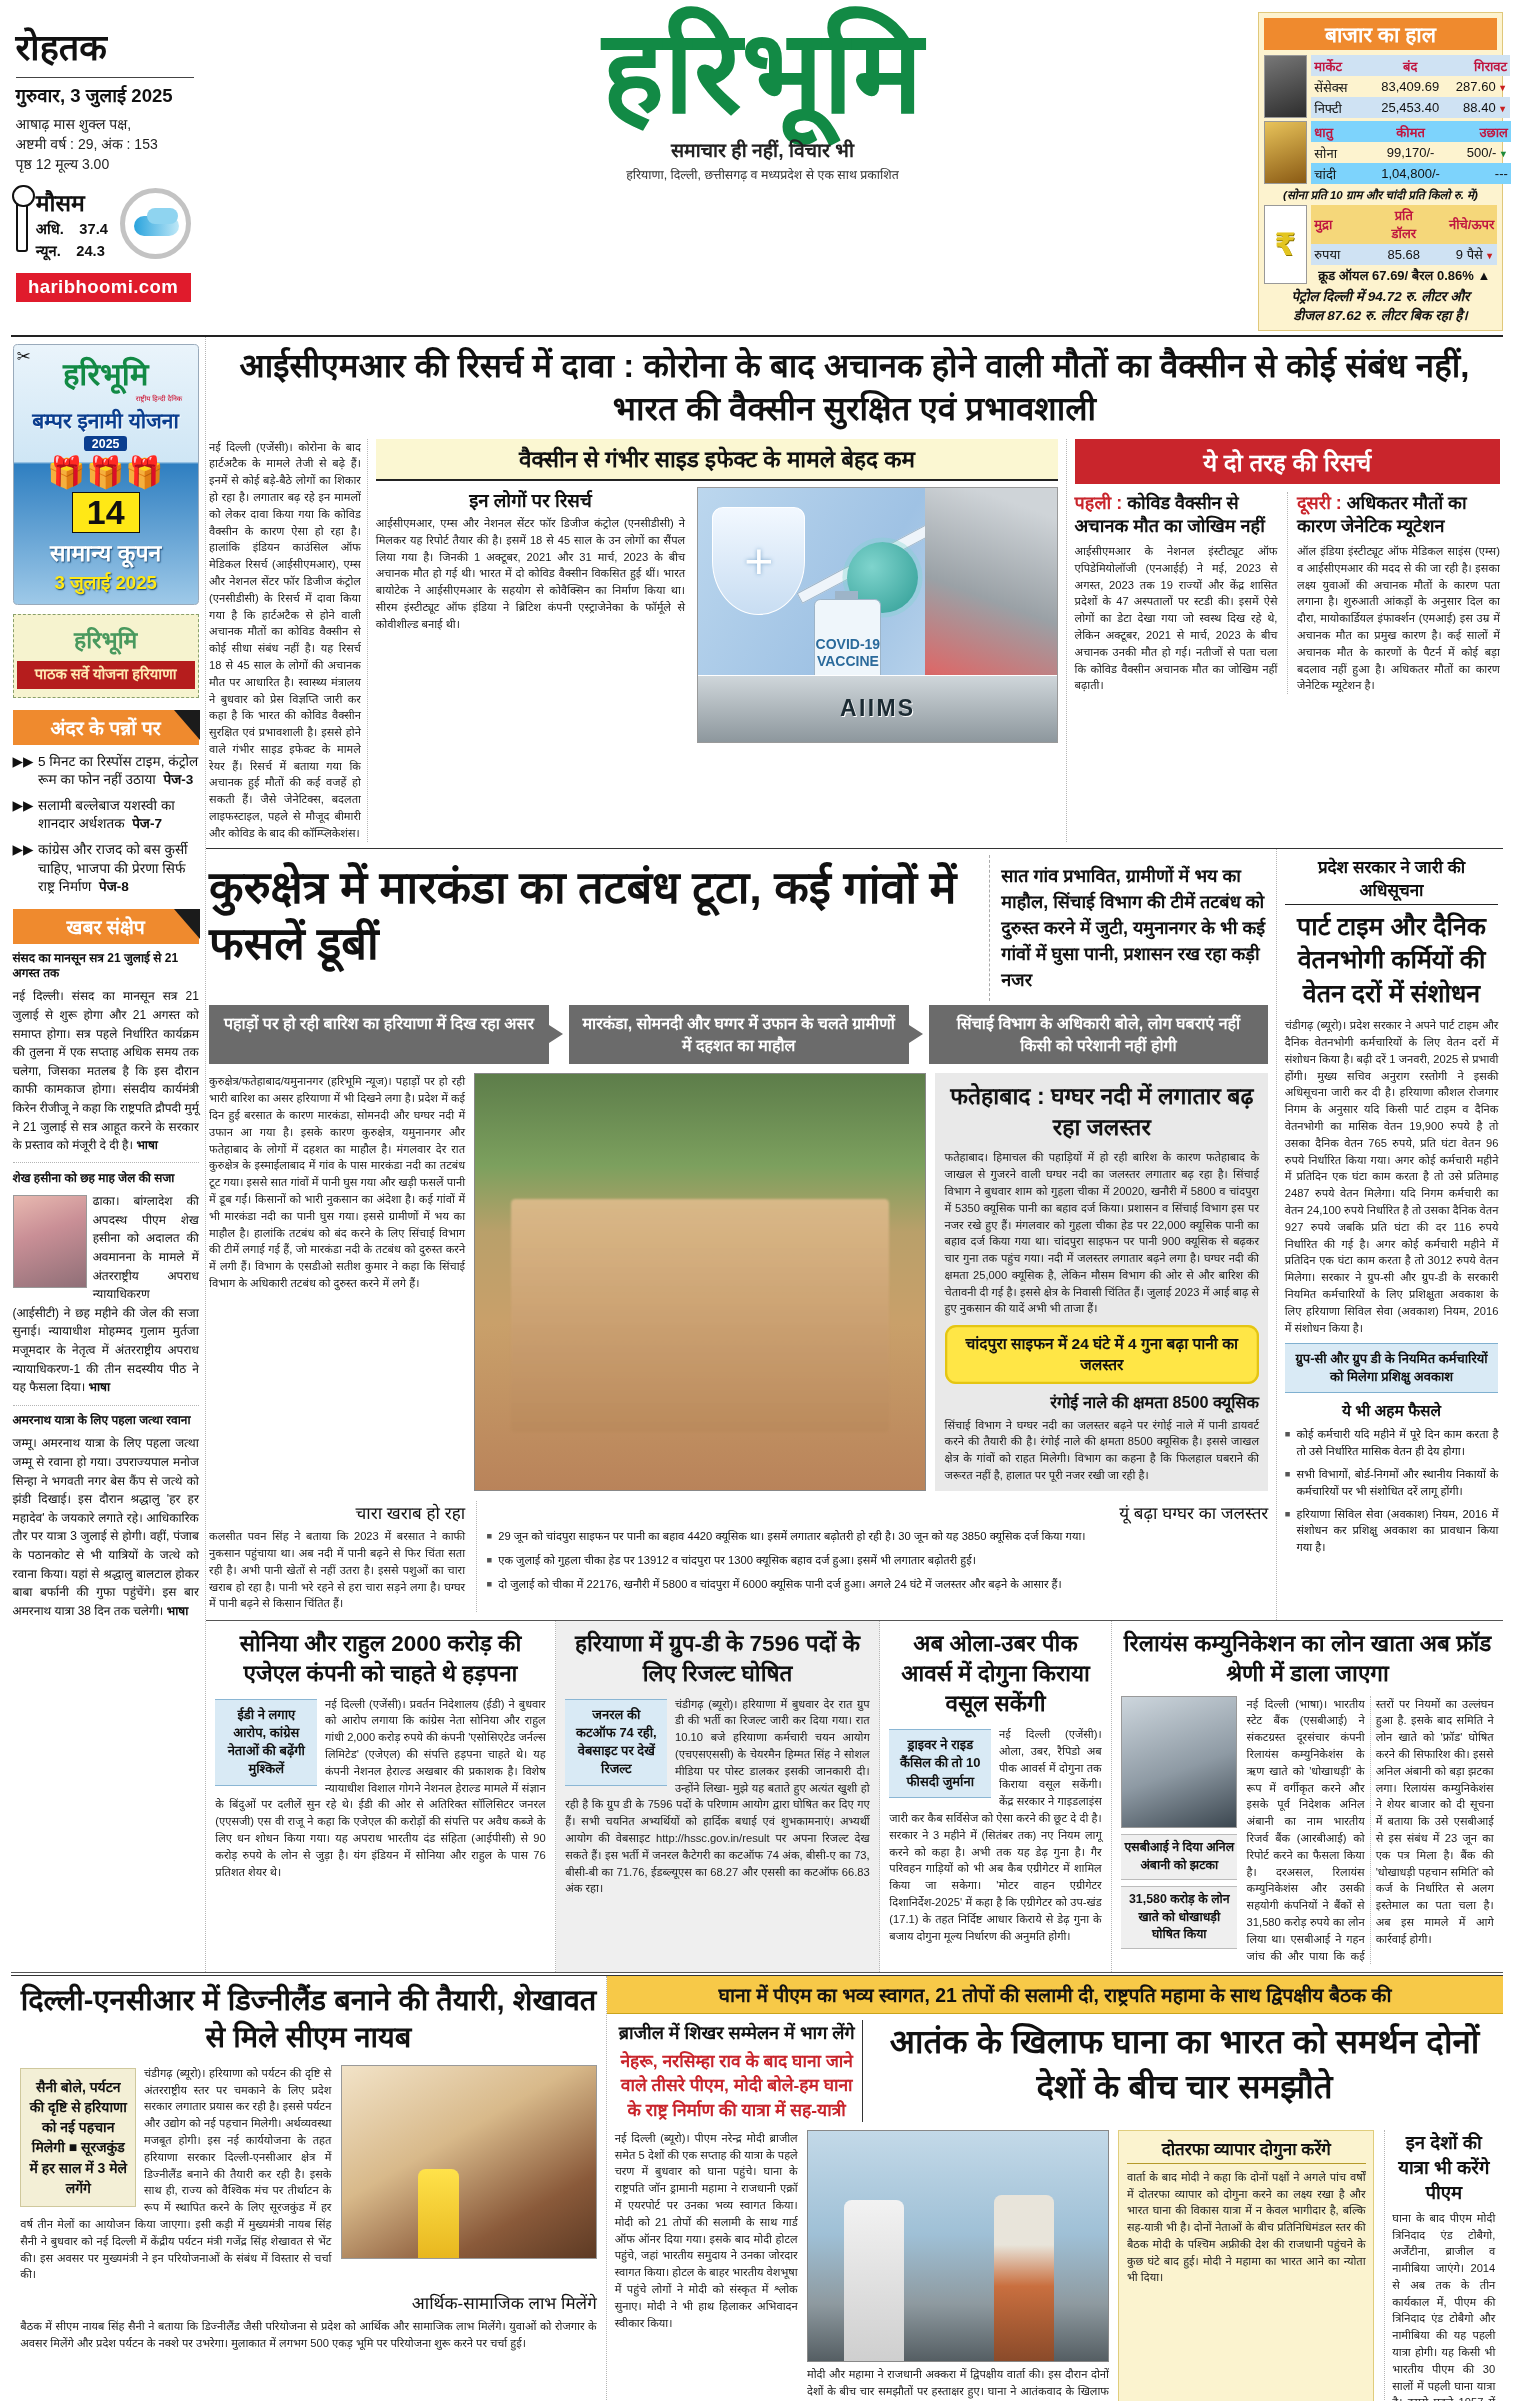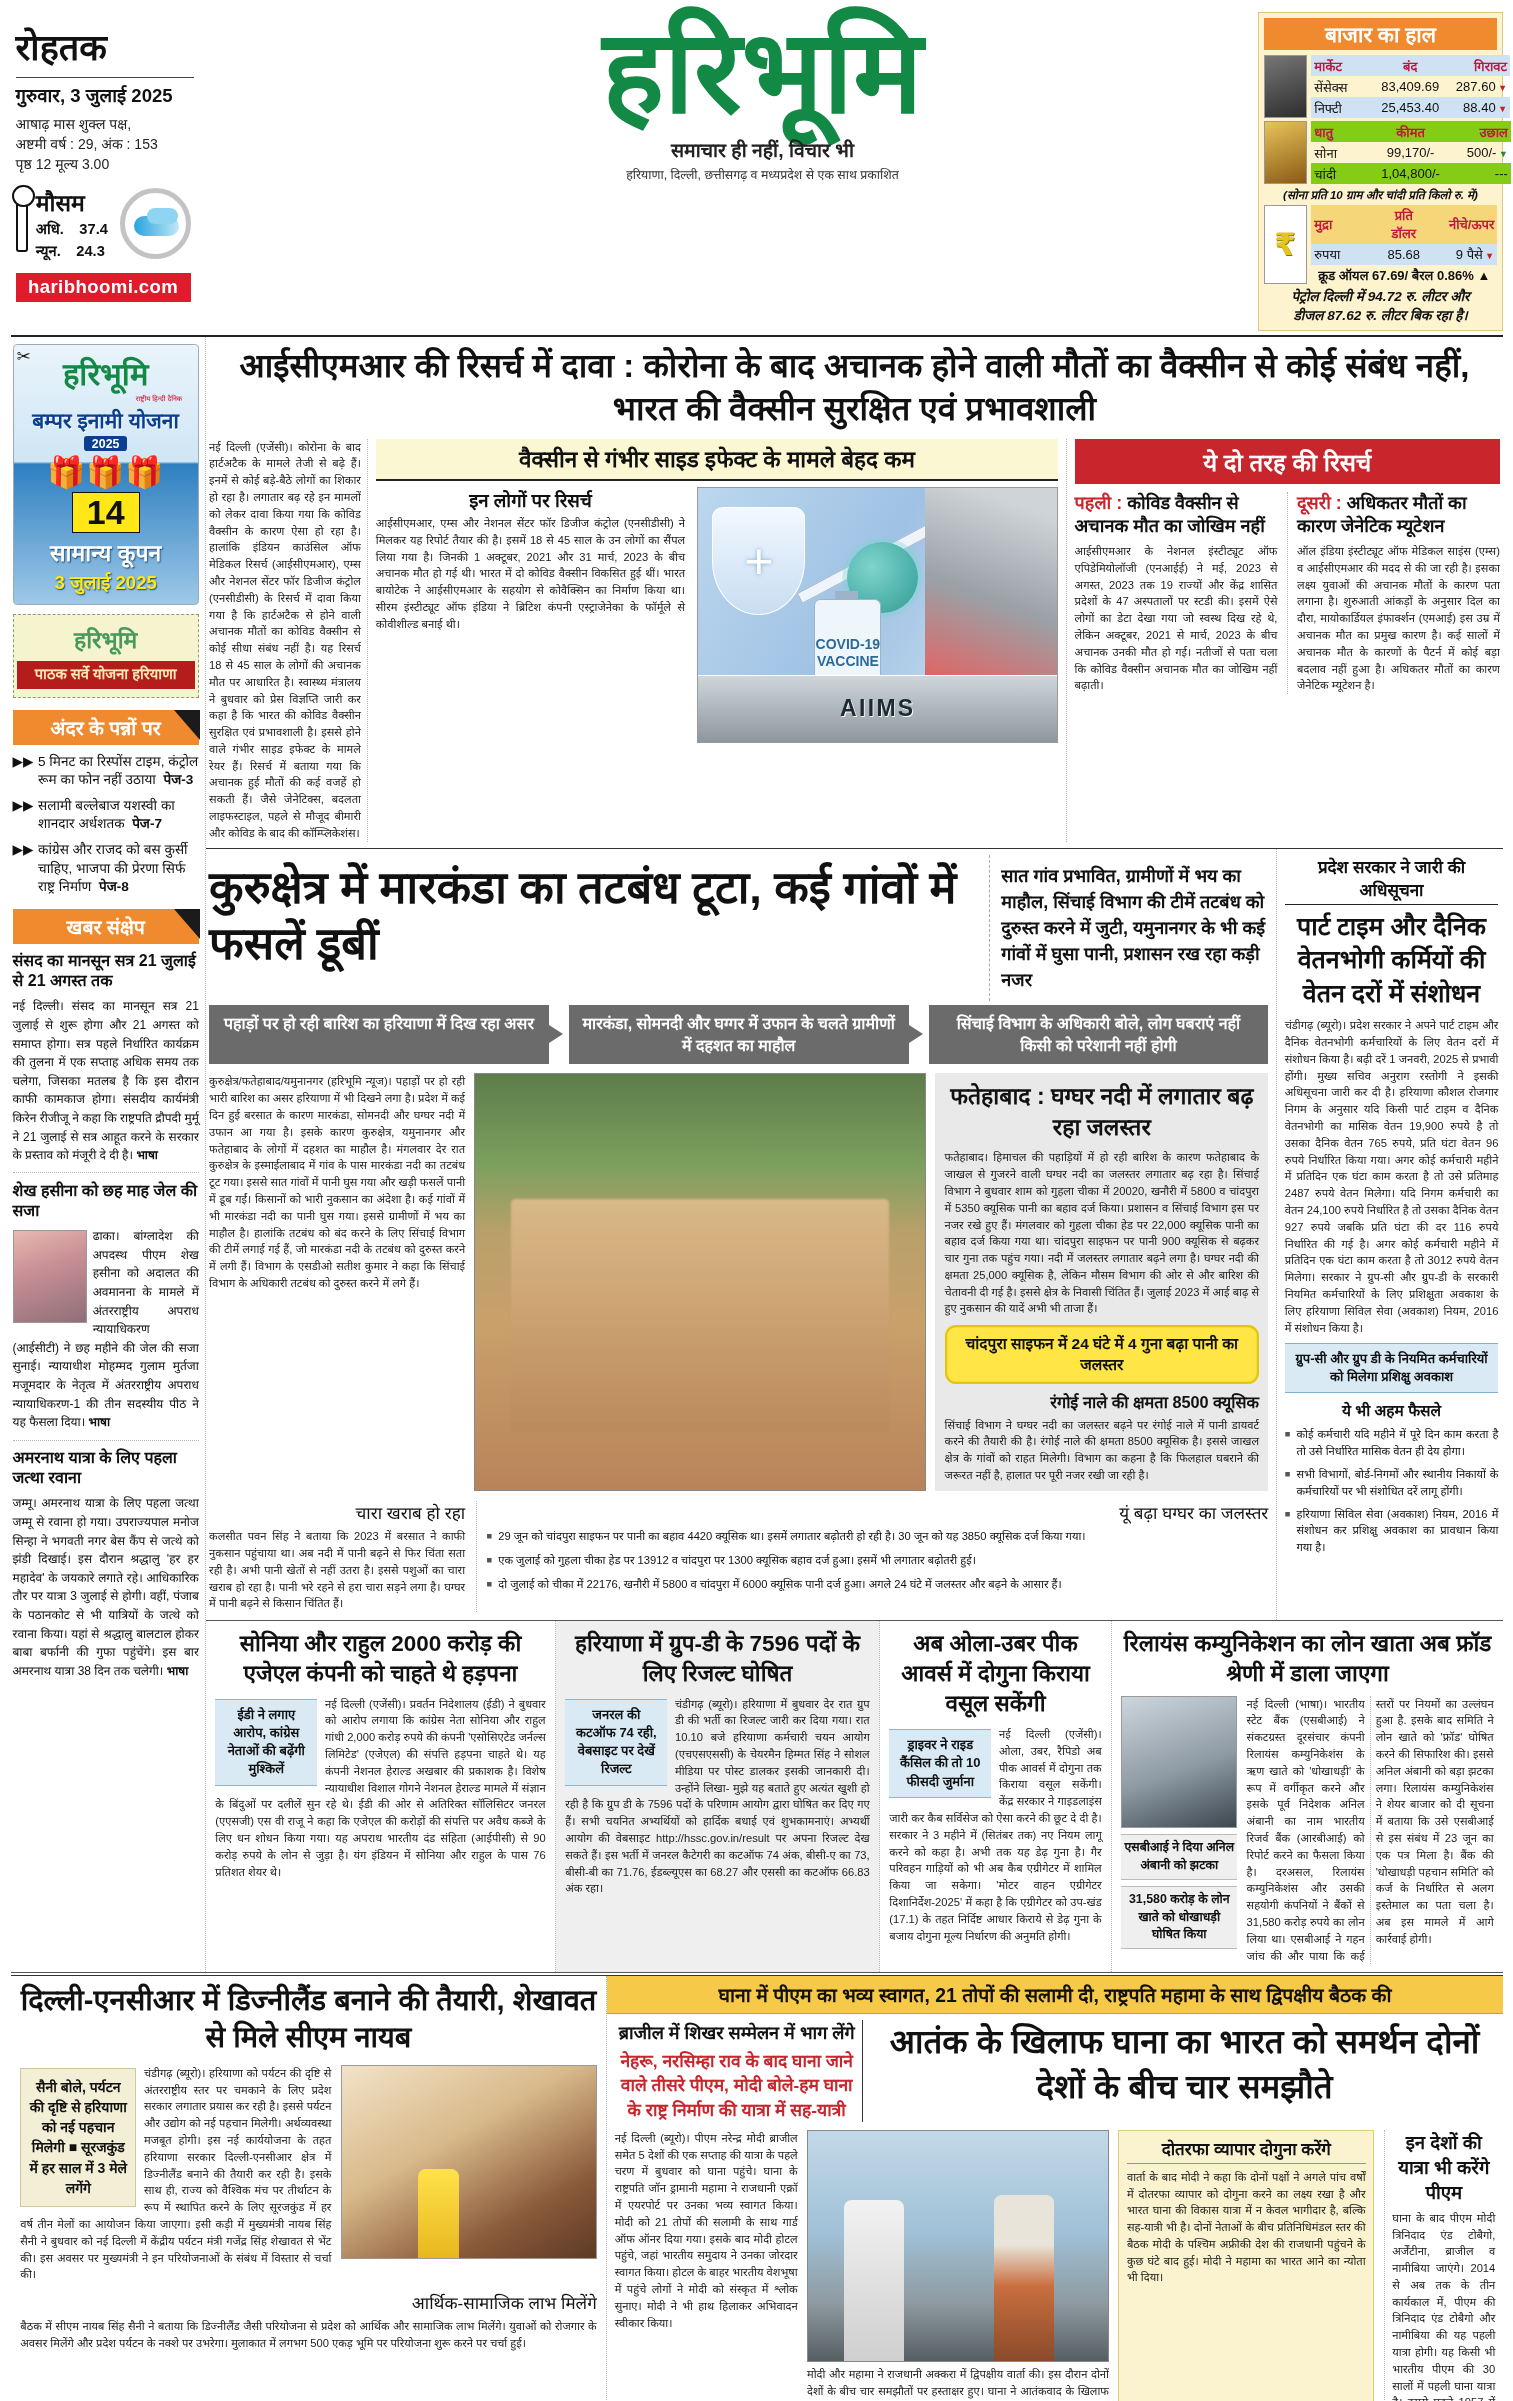--- a/index.html
+++ b/index.html
@@ -38,21 +38,21 @@
   .market{width:245px;background:var(--paleyellow);border:0.8px solid #e0c87a;padding:4.6px;flex:none;margin-top:4.6px}
   .mkt-title{background:var(--orange);color:#fff;font-size:21px;font-weight:800;text-align:center;padding:2.3px 0;margin-bottom:4.6px}
   .mkt-group{display:flex;gap:4.6px;margin-bottom:3.1px}
   .mkt-icon{width:43px;flex:none;border:0.8px solid #999;background:linear-gradient(160deg,#777,#2d2d2d)}
   .mkt-icon.gold{background:linear-gradient(160deg,#e8c35a,#8a5a14)}
   .mkt-icon.rupee{background:#fff;display:flex;align-items:center;justify-content:center;font-size:31px;font-weight:800;color:#e3c520;text-shadow:0.8px 0.8px 0 #8a7400}
   .mkt-tbl{flex:1;font-size:13px}
   .mkt-row{display:flex;padding:1.5px 3.1px;align-items:center}
   .mkt-row .c1{width:67px}.mkt-row .c2{flex:1;text-align:center}.mkt-row .c3{width:68px;text-align:right}
   .mkt-head{color:#c01640;font-weight:800}
-  .row-blue{background:#cfe2f3}.row-pink{background:#84cc16}.row-gold{background:#f5d77a}
+  .row-blue{background:#cfe2f3}.row-pink{background:#7dd3fc}.row-gold{background:#f5d77a}
   .arr{font-size:9.3px;margin-left:2.3px}
   .arr.red{color:#c91f1f}.arr.green{color:#1d8a3a}
   .mkt-note{font-size:11.6px;font-style:italic;text-align:center;margin:2.3px 0;font-weight:bold}
   .crude-line{font-size:13px;font-weight:bold;text-align:center;margin-top:1.5px}
   .fuel{font-size:13.6px;font-weight:bold;font-style:italic;text-align:center;line-height:1.4}
 
   
   .upper{display:flex;border-bottom:1.5px solid #555}
   .rail{width:195px;flex:none;border-right:0.8px dotted var(--colrule);padding:6.2px 6.2px 6.2px 1.5px}
   .mainarea{flex:1;min-width:0}
@@ -69,21 +69,21 @@
   .coupon-label{font-size:23px;font-weight:800;color:#fff;text-shadow:0.8px 0.8px 1.5px #13406b;margin-top:3.1px}
   .coupon-date{font-size:18.6px;font-weight:800;color:#ffe816;text-shadow:0.8px 0.8px 1.5px #13406b;margin-top:1.5px}
   .survey{border:1.5px dashed #8aa06a;background:#f6f3cf;text-align:center;padding:7.7px 3.1px;margin-top:9.3px}
   .survey-brand{font-size:23px;font-weight:800;color:#2c8a4b;opacity:.85}
   .survey-label{background:#b51d1d;color:#ffe9b0;font-size:14.7px;font-weight:800;padding:4.6px 3.1px;margin-top:6.2px;line-height:1.3}
   .rail-tab{background:var(--orange);color:#fff;font-size:19.4px;font-weight:800;text-align:center;padding:3.9px 6.2px;margin:12.4px 0 7.7px;position:relative}
   .rail-tab::after{content:"";position:absolute;right:-0.8px;top:0;border-top:30px solid #1b1b1b;border-left:26px solid transparent}
   .idx-item{display:flex;gap:4.6px;font-size:13.6px;line-height:1.35;margin-bottom:7.7px;font-weight:500}
   .idx-arrows{color:#111;font-weight:800}
   .idx-page{font-weight:bold;white-space:nowrap}
-  .brief-h{font-size:16px;font-weight:800;line-height:1.25;margin:7.7px 0 6.2px}
+  .brief-h{font-size:12px;font-weight:800;line-height:1.25;margin:7.7px 0 6.2px}
   .brief-b{font-size:12px;line-height:1.55;text-align:justify}
   .brief-sig{text-align:right;font-weight:bold}
   .hasina{float:left;width:74px;height:93px;margin:3.1px 6.2px 1.5px 0;background:linear-gradient(160deg,#e8b9b0 0%,#c98f96 40%,#8f6f77 100%);border:0.8px solid #999}
   .rail .sep{border-top:0.8px dotted var(--colrule);margin:7.7px 0}
 
   
   .vax{padding:4.6px 3.1px 6.2px;border-bottom:1.5px solid #333}
   .vax-headline{font-size:33px;line-height:1.3;font-weight:800;text-align:center;padding:3.1px 4.6px 7.7px}
   .vax-cols{display:flex;gap:7.7px}
   .vax-c1{width:159px;flex:none;border-right:0.8px dotted var(--colrule);padding-right:6.2px}

